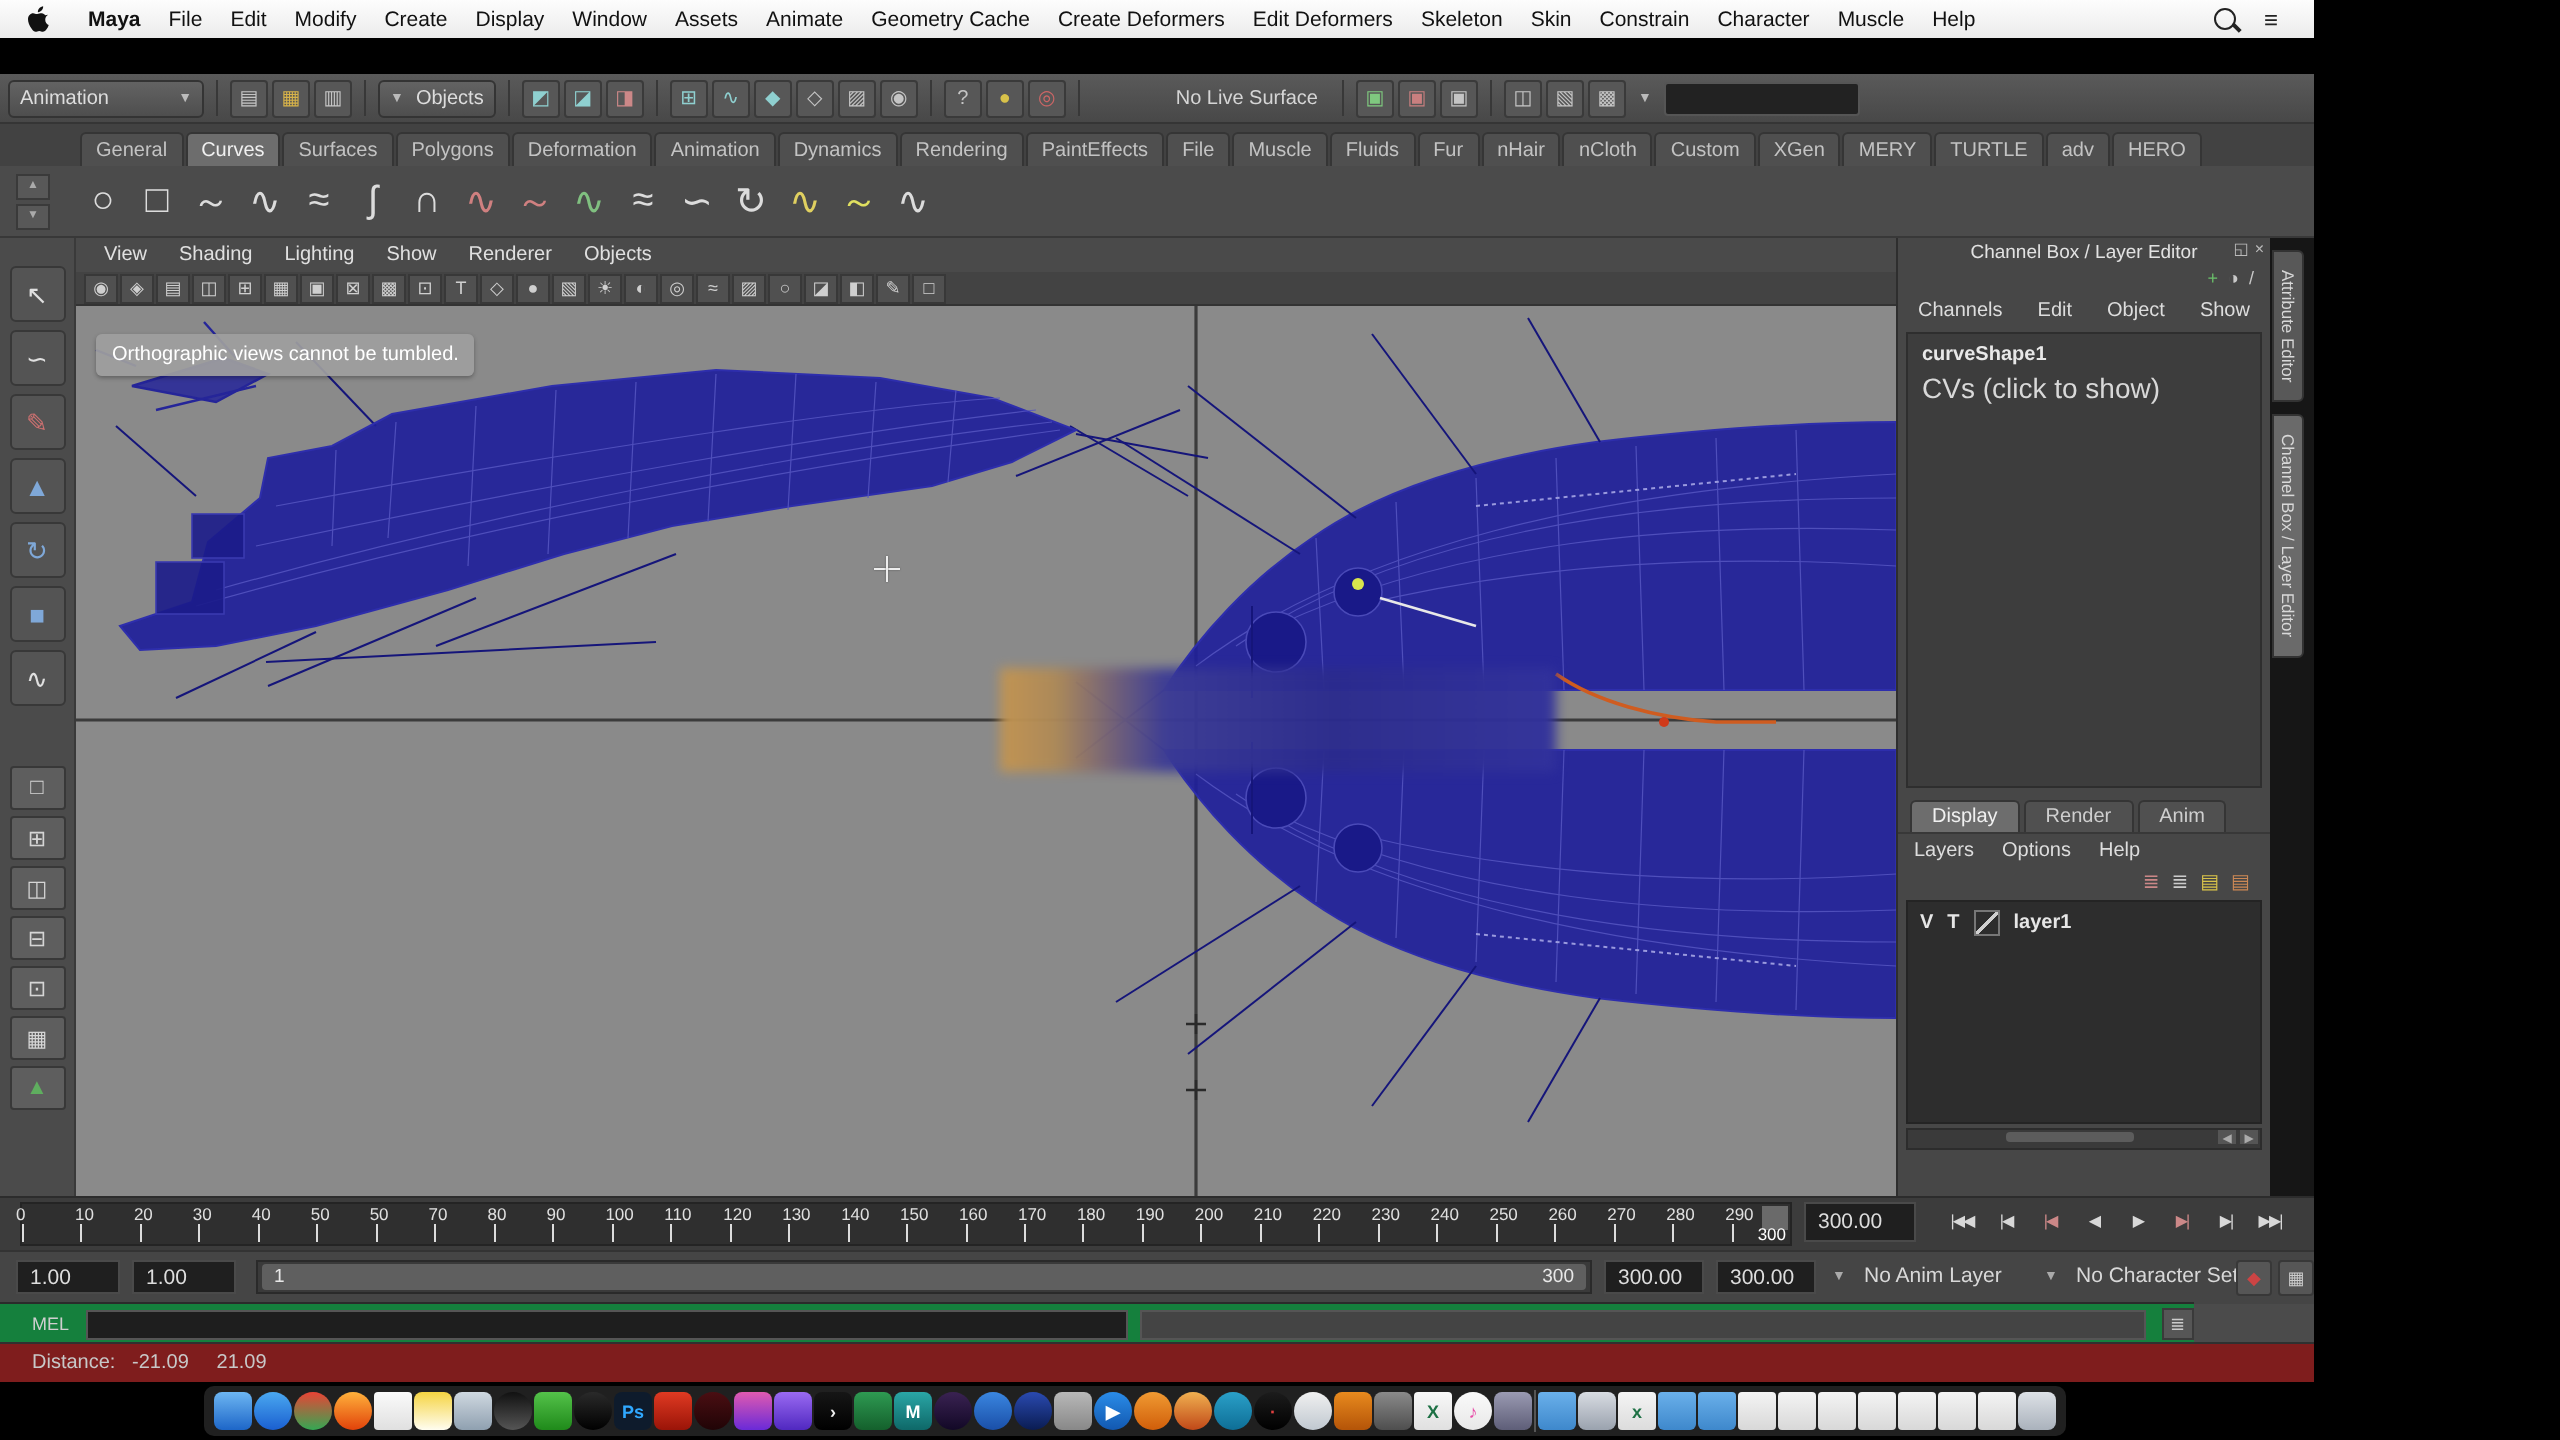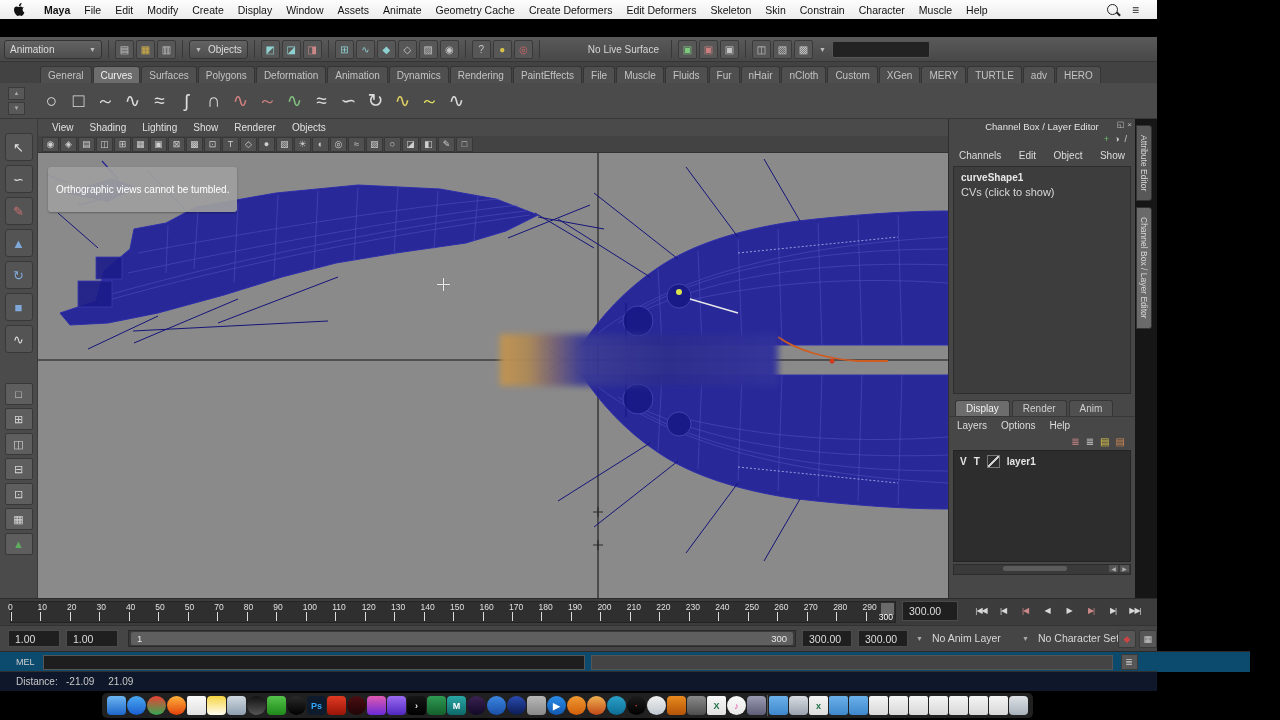--- a/index.html
+++ b/index.html
@@ -73,36 +73,36 @@
   .vp-iconbar{position:absolute;left:38px;top:136px;width:910px;height:17px;background:#434343;
     border-bottom:1px solid #333;display:flex;align-items:center;gap:1px;padding-left:4px;box-sizing:border-box;}
   .vp-ico{width:15px;height:13px;background:#505050;border:1px solid #383838;
     display:flex;align-items:center;justify-content:center;font-size:9px;color:#cfcfcf;flex:0 0 auto;}
   .vp-canvas{position:absolute;left:38px;top:153px;width:910px;height:445px;background:var(--vp-bg,#8a8a8a);overflow:hidden;}
   .wires{position:absolute;left:0;top:0;}
   .blur-band{position:absolute;left:462px;top:181px;width:278px;height:52px;
     background:linear-gradient(90deg,#c49550 0%,#ae8a58 10%,#3a3a96 30%,#2b2b8e 60%,#32329c 100%);
     filter:blur(3px);opacity:.96;}
   .vp-tooltip{position:absolute;left:10px;top:14px;background:rgba(158,158,158,.92);color:#fff;
-    font-size:10px;padding:17px 8px;border-radius:3px;box-shadow:0 1px 2px rgba(0,0,0,.3);}
+    font-size:10px;padding:5px 8px;border-radius:3px;box-shadow:0 1px 2px rgba(0,0,0,.3);}
   .crosshair{position:absolute;left:399px;top:125px;width:13px;height:13px;}
   .crosshair::before{content:"";position:absolute;left:0;top:6px;width:13px;height:1px;background:#ededed;box-shadow:0 0 1px #555;}
   .crosshair::after{content:"";position:absolute;left:6px;top:0;width:1px;height:13px;background:#ededed;box-shadow:0 0 1px #555;}
 
   
   .channel{position:absolute;left:948px;top:119px;width:187px;height:479px;background:#474747;
     border-left:1px solid #2e2e2e;box-sizing:border-box;font-size:10px;}
   .cb-header{height:15px;display:flex;align-items:center;justify-content:center;gap:4px;
     font-size:9.5px;color:#e2e2e2;position:relative;}
   .cb-winicons{position:absolute;right:3px;top:1px;display:flex;gap:3px;font-size:8px;color:#bbb;}
   .cb-toolicons{height:13px;display:flex;justify-content:flex-end;gap:5px;padding-right:8px;font-size:9px;color:#c8c8c8;}
   .cb-menus{height:17px;display:flex;align-items:center;justify-content:space-between;padding:0 10px;color:#ddd;}
   .cb-content{margin:2px 4px;height:228px;background:#3d3d3d;border:1px solid #2e2e2e;padding:5px 7px;box-sizing:border-box;}
   .cb-node{font-weight:bold;color:#e8e8e8;font-size:10px;margin-bottom:3px;}
-  .cb-cv{color:#d8d8d8;font-size:11px;}
+  .cb-cv{color:#d8d8d8;font-size:14px;}
   .le-tabs{display:flex;align-items:flex-end;height:18px;padding-left:6px;margin-top:4px;}
   .le-tab{font-size:10px;color:#cfcfcf;background:#505050;border:1px solid #353535;border-bottom:none;
     border-radius:3px 3px 0 0;padding:2px 10px;margin-right:2px;}
   .le-tab.active{background:#6d6d6d;color:#f0f0f0;}
   .le-menus{height:16px;display:flex;align-items:center;gap:14px;padding-left:8px;color:#ddd;border-top:1px solid #383838;}
   .le-icons{height:16px;display:flex;justify-content:flex-end;align-items:center;gap:6px;padding-right:10px;font-size:10px;}
   .le-list{margin:1px 4px;height:112px;background:#2d2d2d;border:1px solid #242424;padding:4px 6px;box-sizing:border-box;}
   .layer-row{display:flex;align-items:center;gap:7px;color:#e6e6e6;font-size:10px;font-weight:bold;}
   .swatch{width:11px;height:11px;border:1px solid #777;
     background:linear-gradient(135deg,transparent 44%,#cfcfcf 44%,#cfcfcf 56%,transparent 56%);}
@@ -138,28 +138,28 @@
     font-size:10.5px;display:flex;align-items:center;padding-left:6px;box-sizing:border-box;}
   .rs-track{position:absolute;left:128px;top:4px;width:668px;height:17px;background:#3a3a3a;border:1px solid #2a2a2a;box-sizing:border-box;}
   .rs-range{position:absolute;left:2px;top:1px;right:2px;height:13px;background:#5f5f5f;border-radius:2px;
     display:flex;align-items:center;justify-content:space-between;padding:0 6px;color:#e8e8e8;font-size:9.5px;}
   .rs-caret{position:absolute;top:9px;font-size:7px;color:#aaa;}
   .rs-text{position:absolute;top:6px;font-size:10.5px;color:#d8d8d8;white-space:nowrap;}
   .rs-ico{position:absolute;top:4px;width:16px;height:16px;border:1px solid #383838;border-radius:2px;
     display:flex;align-items:center;justify-content:center;font-size:9px;background:#565656;}
 
   
-  .melline{position:absolute;left:0;top:651px;width:1250px;height:20px;background:#0c4a6e;border-top:1px solid #2b2b2b;
+  .melline{position:absolute;left:0;top:651px;width:1097px;height:20px;background:#15803d;border-top:1px solid #2b2b2b;
     display:flex;align-items:center;}
   .mel-label{font-size:9px;color:#cfcfcf;margin:0 8px 0 16px;}
   .mel-input{width:540px;height:13px;background:#1e1e1e;border:1px solid #555;}
   .mel-result{width:520px;height:13px;background:#444;border:1px solid #555;margin-left:6px;}
   .mel-ico{margin-left:8px;width:15px;height:14px;background:#565656;border:1px solid #3a3a3a;
     display:flex;align-items:center;justify-content:center;font-size:9px;color:#ccc;}
-  .helpline{position:absolute;left:0;top:671px;width:1157px;height:20px;background:#0f172a;border-top:1px solid #303030;
+  .helpline{position:absolute;left:0;top:671px;width:1157px;height:20px;background:#7f1d1d;border-top:1px solid #303030;
     display:flex;align-items:center;font-size:10px;color:#c8c8c8;padding-left:16px;box-sizing:border-box;white-space:pre;}
 
   
   .dock{position:absolute;left:0;top:691px;width:1280px;height:29px;background:#000;}
   .dock-bar{position:absolute;left:102px;top:2px;height:25px;background:rgba(70,70,70,.45);
     border-radius:5px;display:flex;align-items:center;gap:1px;padding:0 5px;}
   .dock-icon{width:19px;height:19px;border-radius:4px;display:flex;align-items:center;justify-content:center;
     font-size:9px;font-weight:bold;color:#fff;flex:0 0 auto;}
   .dock-icon.circle{border-radius:50%;}
   .dock-icon.doc{border-radius:2px;}

